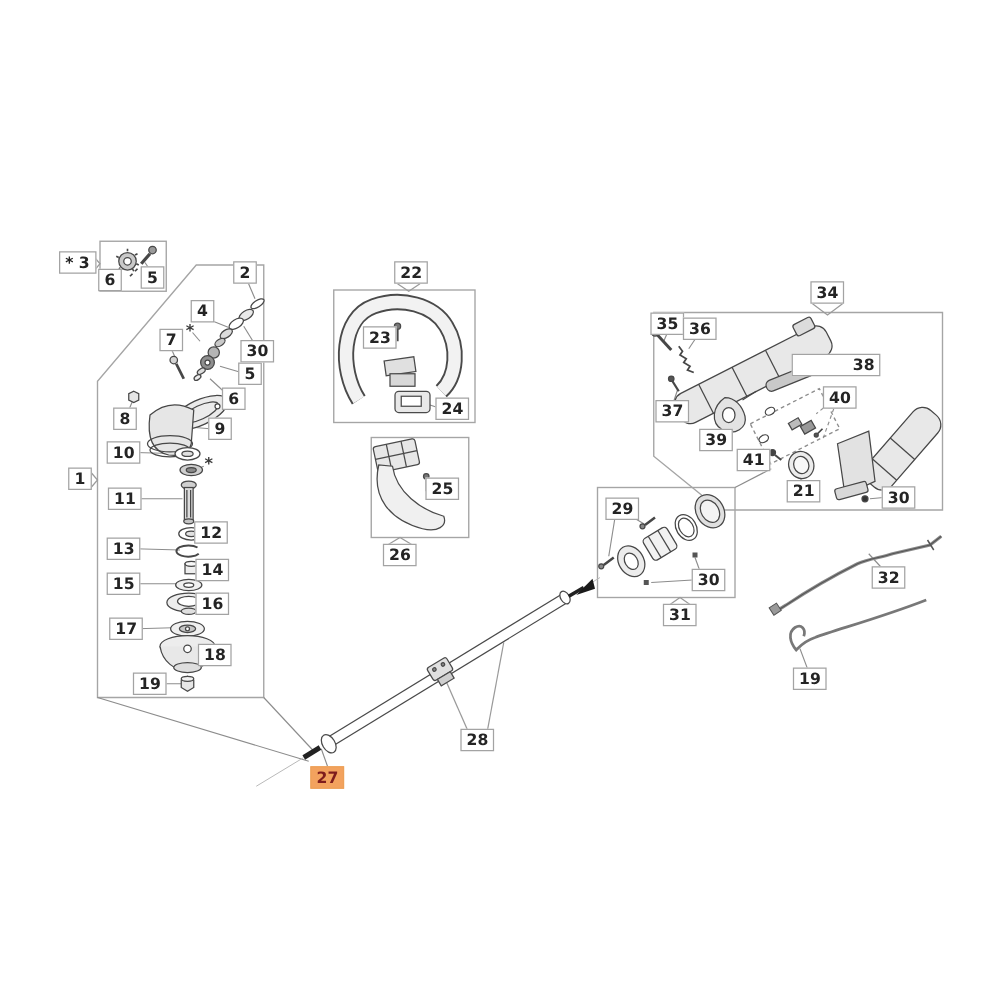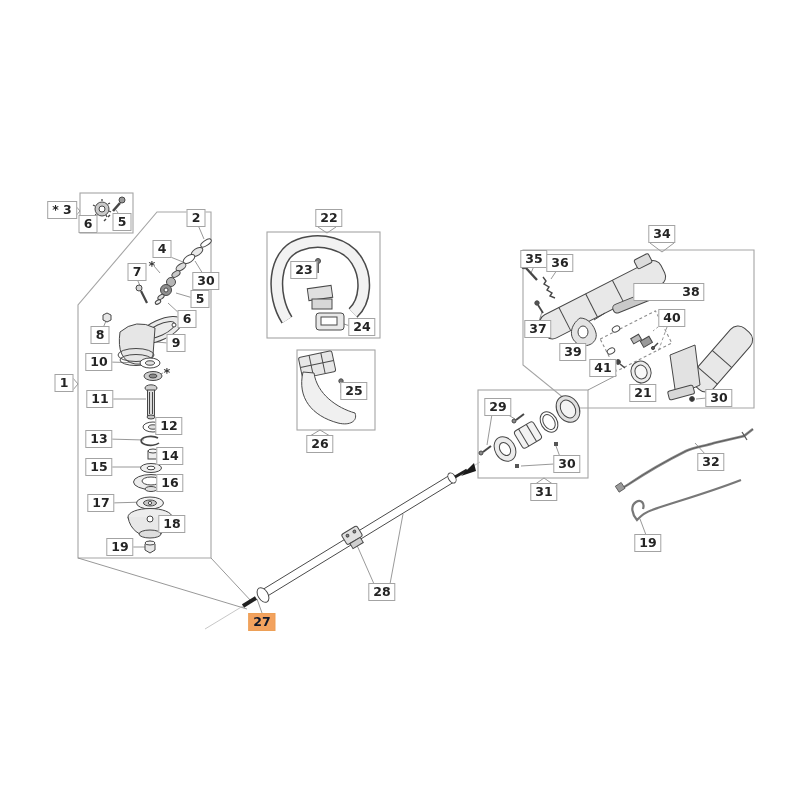--- a/index.html
+++ b/index.html
@@ -4,21 +4,21 @@
 <style>
   html,body{margin:0;padding:0;background:#ffffff;}
   .stage{position:relative;width:800px;height:800px;background:#fff;overflow:hidden;
          font-family:"DejaVu Sans",sans-serif;}
   .stage svg{position:absolute;left:0;top:0;}
   #labels{position:absolute;left:0;top:0;width:800px;height:800px;pointer-events:none;}
   .plabel{position:absolute;transform:translate(-50%,-50%);background:#fff;
           border:1px solid #a3a3a3;color:#242424;font-weight:bold;font-size:12.5px;
           line-height:16px;height:16px;padding:0 4px;min-width:9px;text-align:center;
           white-space:nowrap;pointer-events:auto;}
-  .plabel.hl{background:#f3a25e;color:#0f172a;border-color:#eda057;}
+  .plabel.hl{background:#f3a25e;color:#7f1d1d;border-color:#eda057;}
   .marker{position:absolute;transform:translate(-50%,-50%);color:#3a3a3a;
           font-weight:bold;font-size:13px;pointer-events:none;}
 </style>
 </head>
 <body>
 
 <div class="stage">
 <svg width="800" height="800" viewBox="0 0 800 800">
 
   <g stroke="#a5a5a5" stroke-width="1.1" fill="none">

